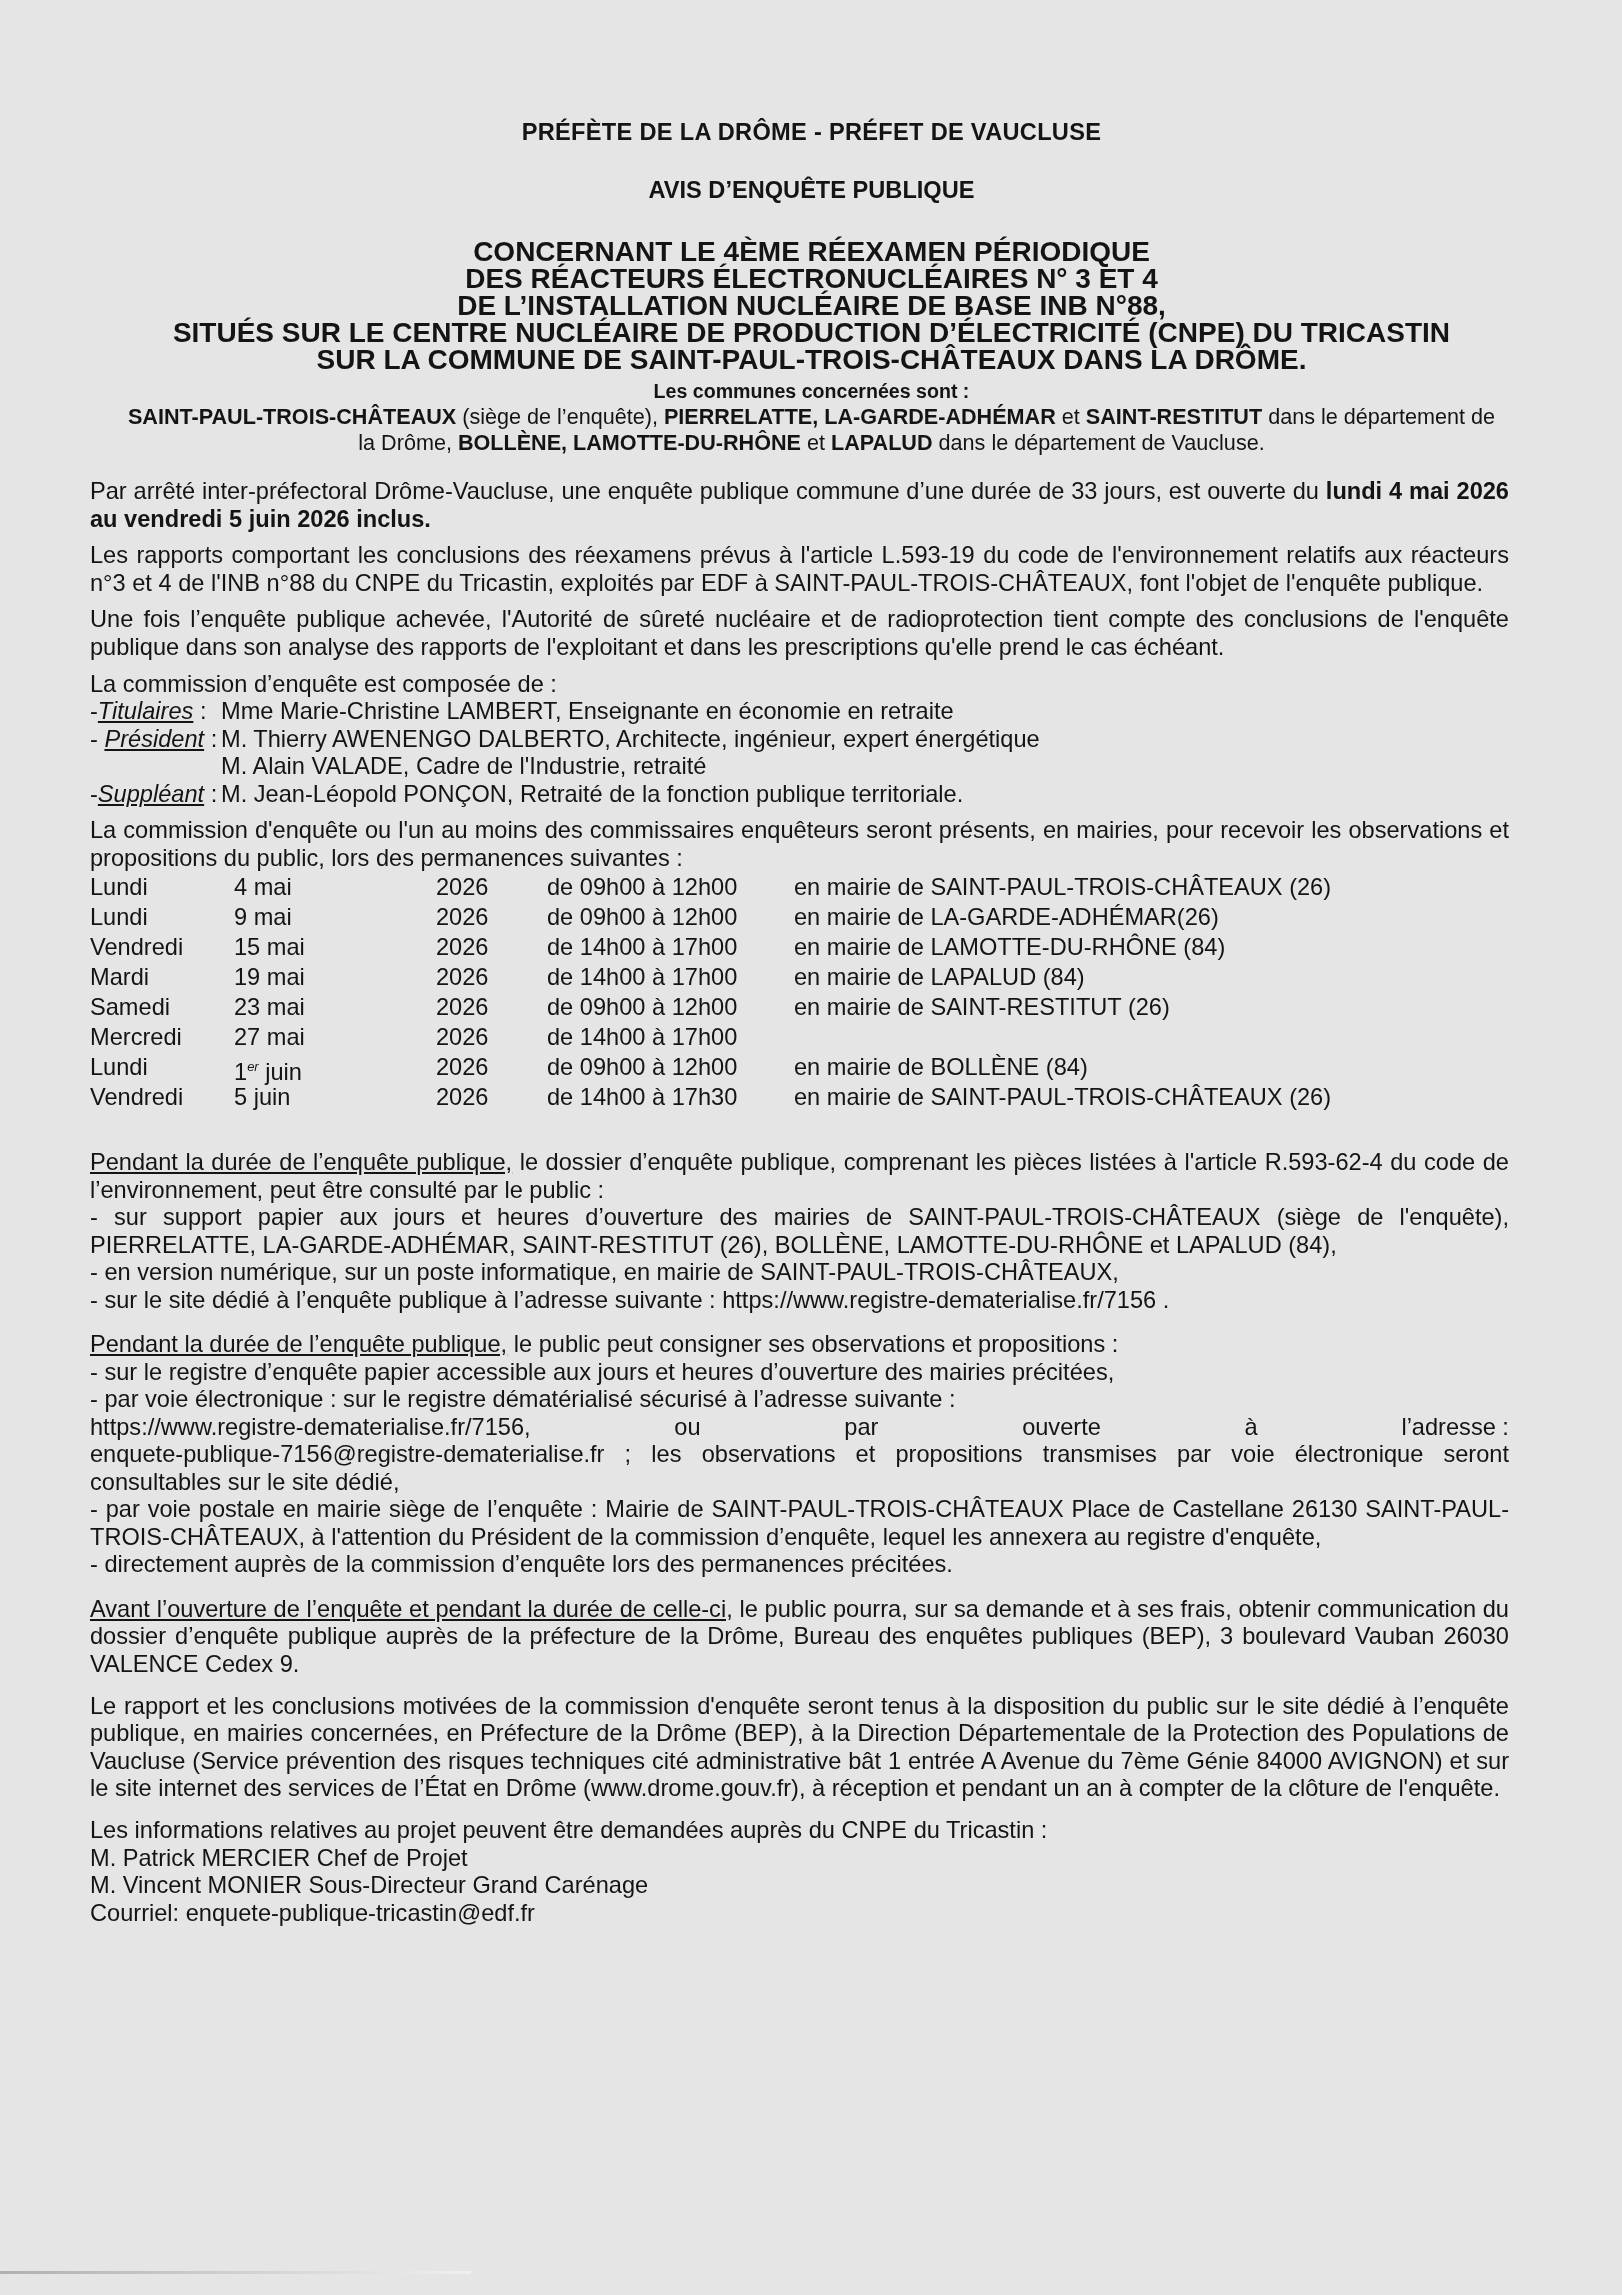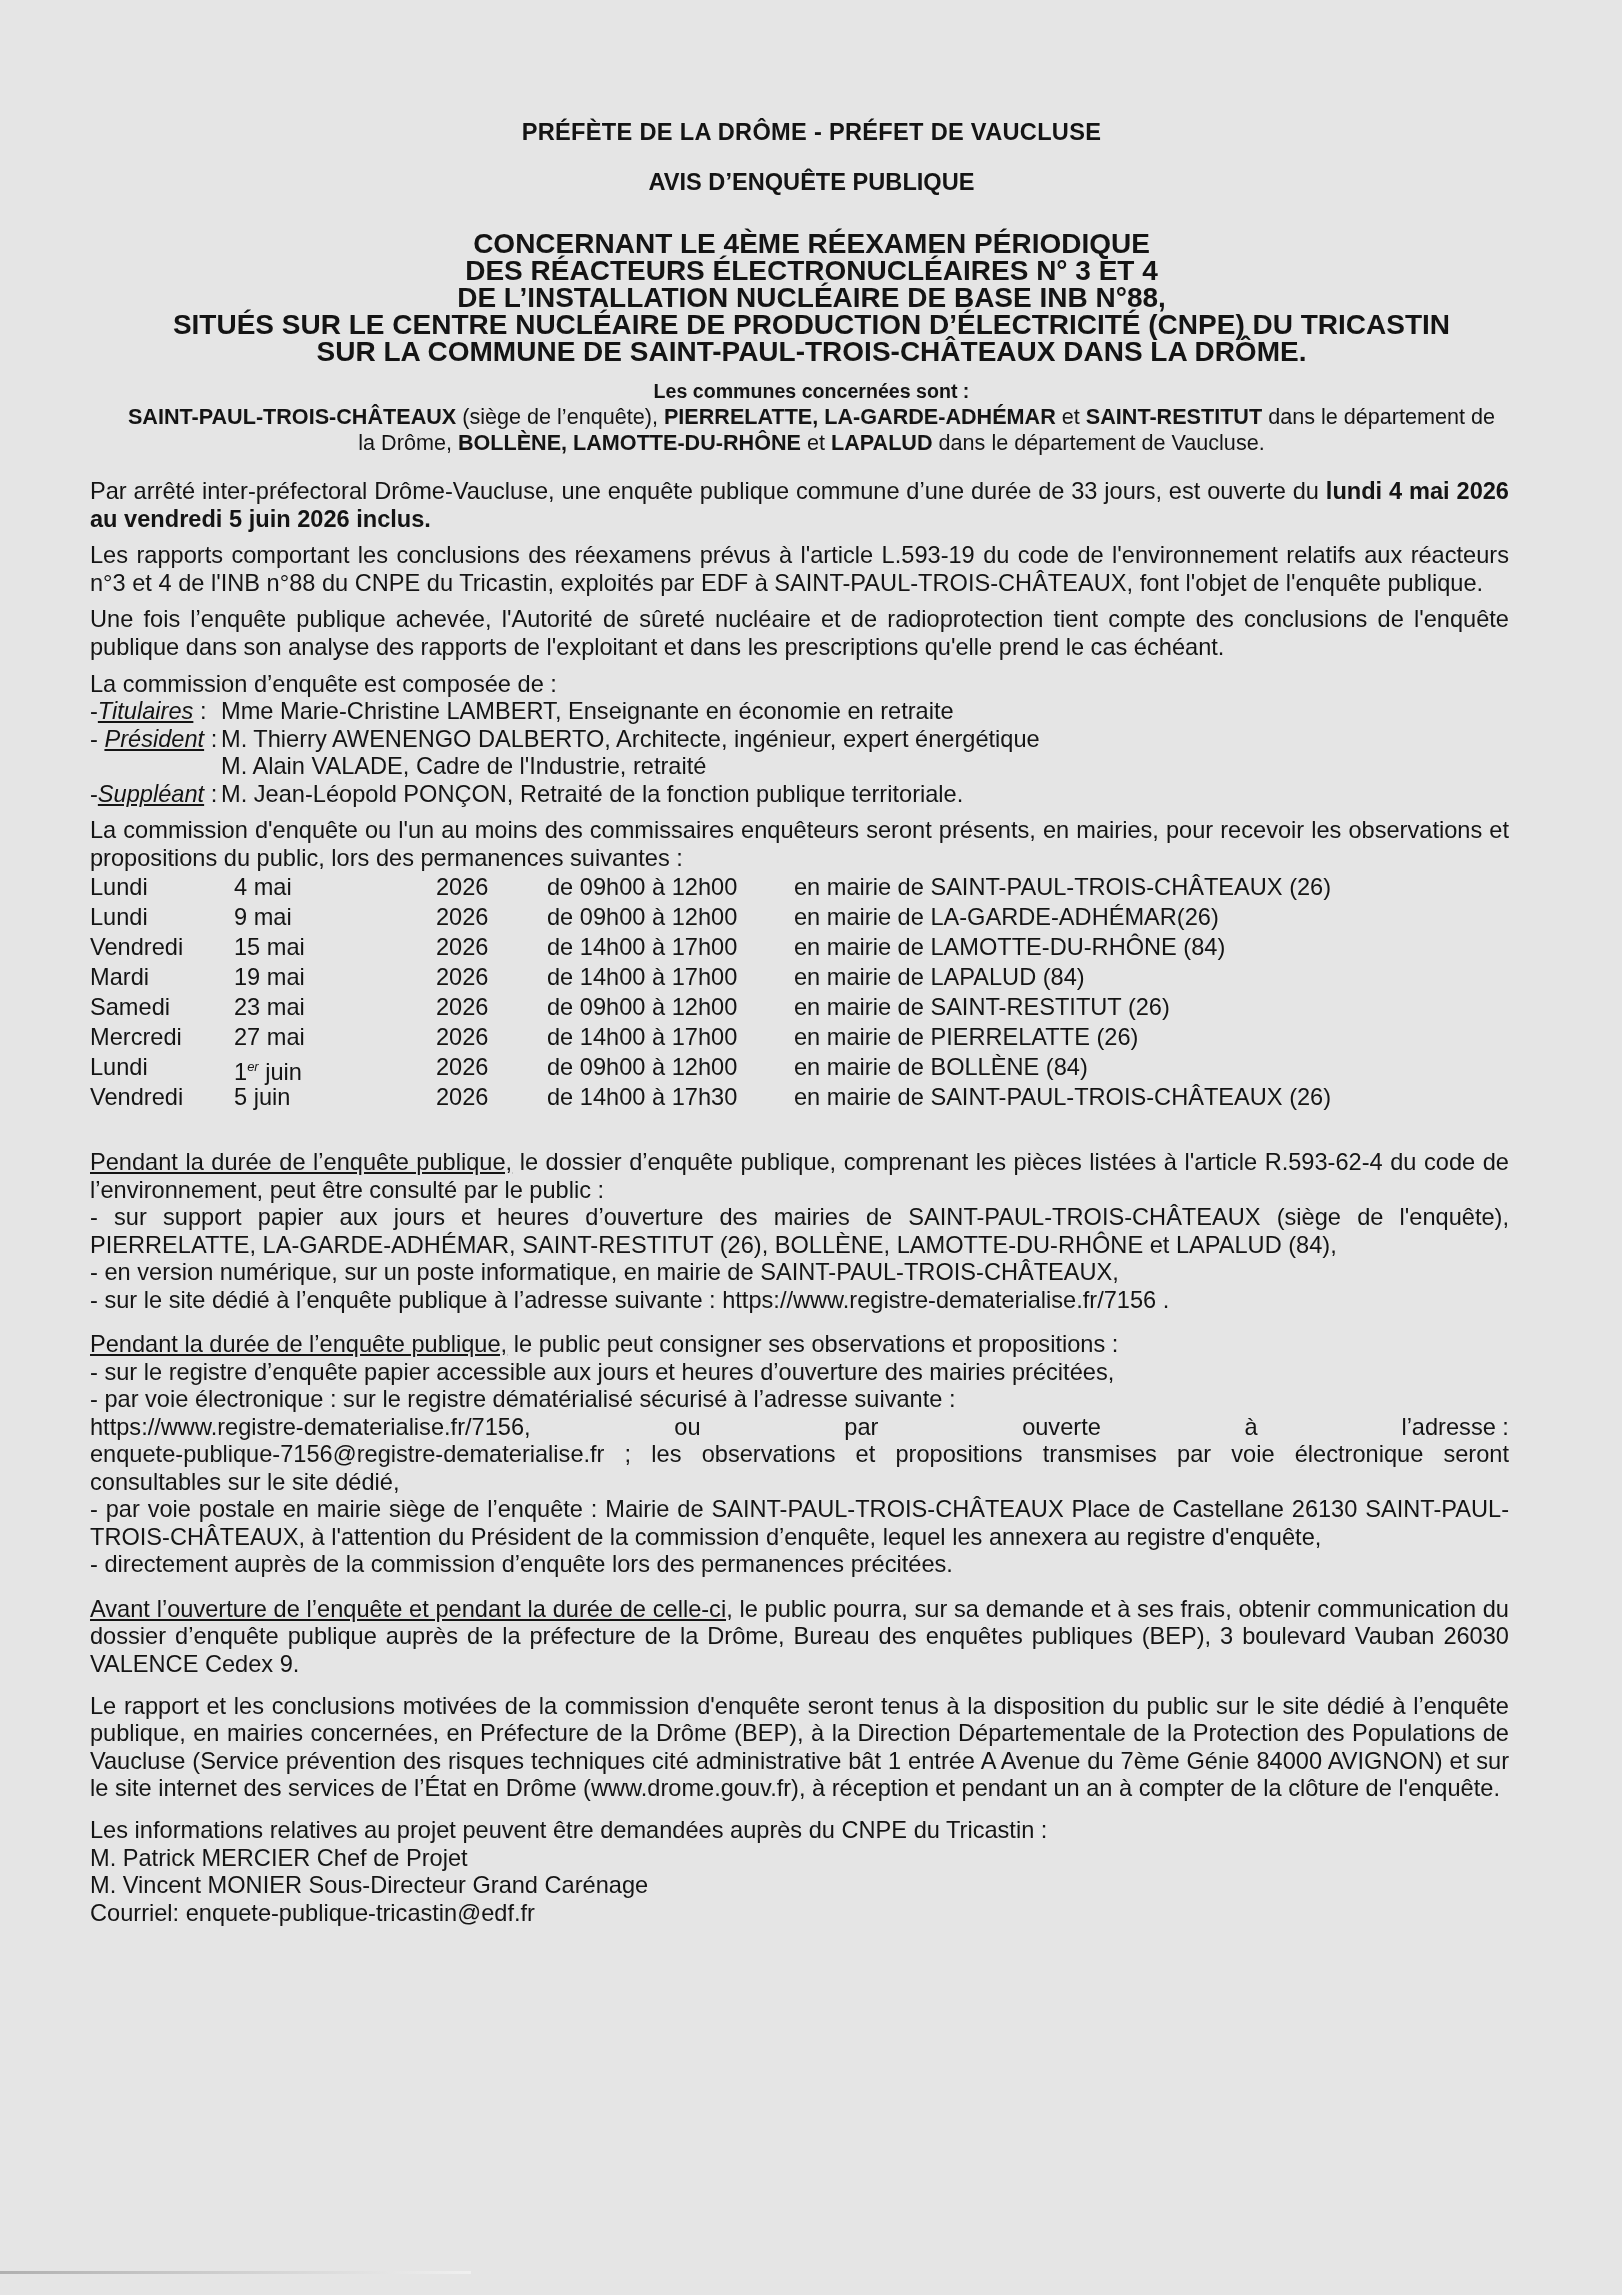--- a/index.html
+++ b/index.html
@@ -5,21 +5,21 @@
     html, body { margin: 0; padding: 0; background: #ffffff; }
     body {
       width: 1623px; height: 2295px; position: relative; overflow: hidden;
       font-family: "Liberation Sans", "DejaVu Sans", sans-serif;
       color: #141414;
     }
     .page { position: absolute; left: 0; top: 0; width: 1623px; height: 2295px; background: #e5e5e5; padding-left: 44px; }
 
     .header { position: absolute; left: 0; top: 118px; width: 1623px; text-align: center; font-weight: bold; }
     .header .l1 { font-size: 23.6px; line-height: 29px; letter-spacing: 0.3px; }
-    .header .l2 { font-size: 23.6px; line-height: 29px; margin-top: 21px; }
+    .header .l2 { font-size: 23.6px; line-height: 29px; margin-top: 29px; }
     .header .block { margin-top: 33px; }
     .header .block div { font-size: 28px; line-height: 27px; }
 
     .communes { position: absolute; left: 0; top: 380px; width: 1623px; text-align: center; }
     .communes .intro { font-size: 19.6px; font-weight: bold; line-height: 23.6px; }
     .communes .list { font-size: 21.6px; line-height: 26px; font-weight: bold; width: 1387px; margin: 0 auto; }
     .communes .list .nb { font-weight: normal; }
 
     .body { position: absolute; left: 90px; top: 478px; width: 1419px; font-size: 23.6px; line-height: 27.5px; }
     .p { margin: 0 0 9.2px 0; text-align: justify; }
@@ -136,21 +136,20 @@
         <span class="date">23 mai</span>
         <span class="year">2026</span>
         <span class="time">de 09h00 à 12h00</span>
         <span class="loc">en mairie de SAINT-RESTITUT (26)</span>
       </div>
       <div class="srow">
         <span class="day">Mercredi</span>
         <span class="date">27 mai</span>
         <span class="year">2026</span>
         <span class="time">de 14h00 à 17h00</span>
-        <span class="loc">en mairie de PIERRELATTE (26)</span>
       </div>
       <div class="srow">
         <span class="day">Lundi</span>
         <span class="date"><span>1</span><sup>er</sup><span> juin</span></span>
         <span class="year">2026</span>
         <span class="time">de 09h00 à 12h00</span>
         <span class="loc">en mairie de BOLLÈNE (84)</span>
       </div>
       <div class="srow">
         <span class="day">Vendredi</span>

